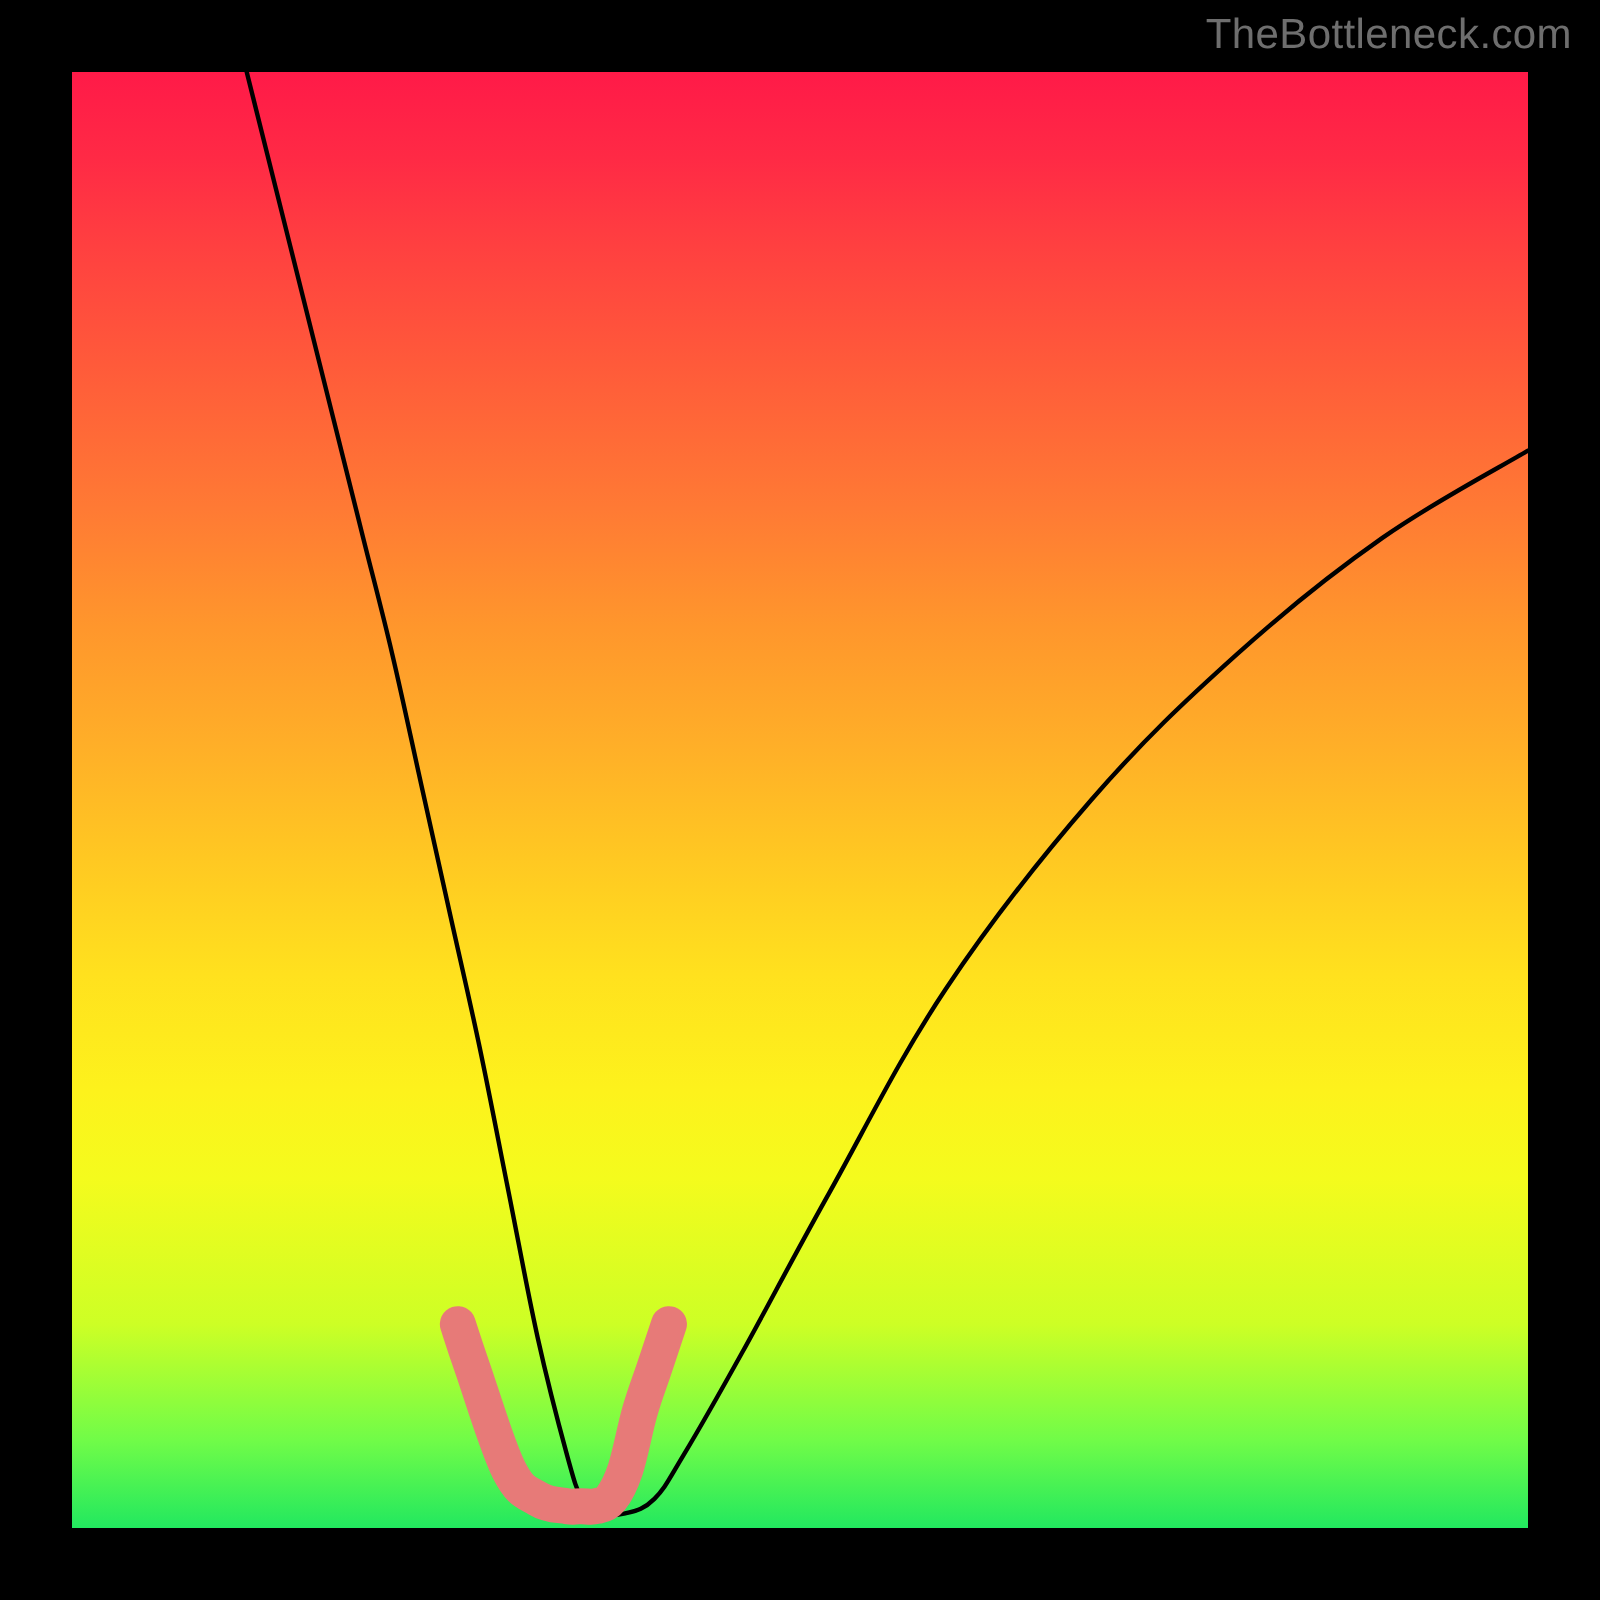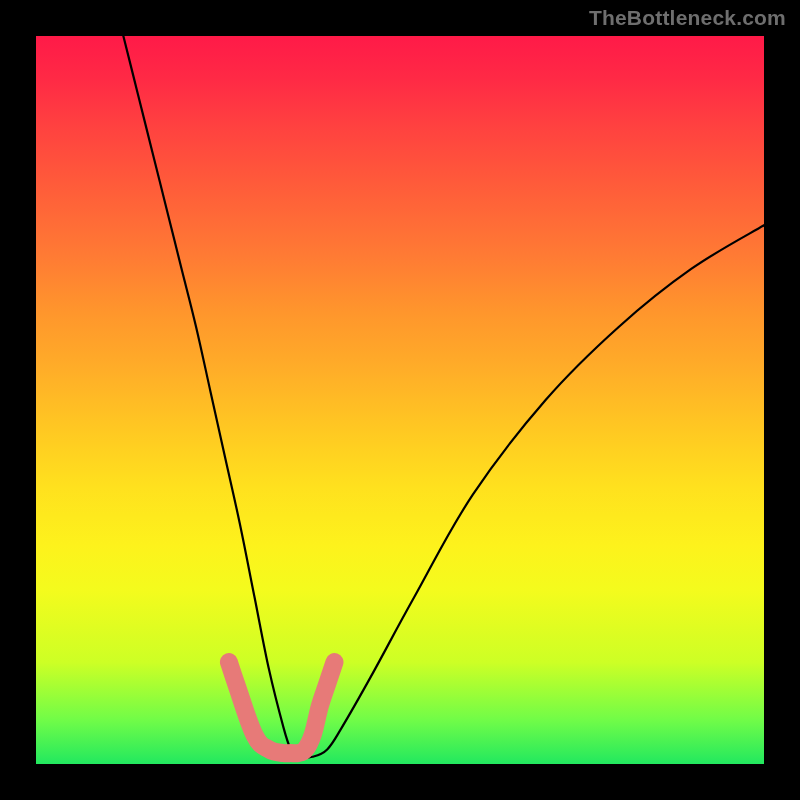--- a/index.html
+++ b/index.html
@@ -42,21 +42,21 @@
       #70fc48 94%,
       #22e85f 100%
     );
   }
   .watermark {
     position: absolute;
     top: 6px;
     right: 14px;
     color: #6e6e6e;
     font-size: 21px;
-    font-weight: 700;
+    font-weight: 400;
     letter-spacing: 0.2px;
     user-select: none;
   }
   svg.curve {
     position: absolute;
     left: 0;
     top: 0;
     width: 728px;
     height: 728px;
     overflow: visible;

